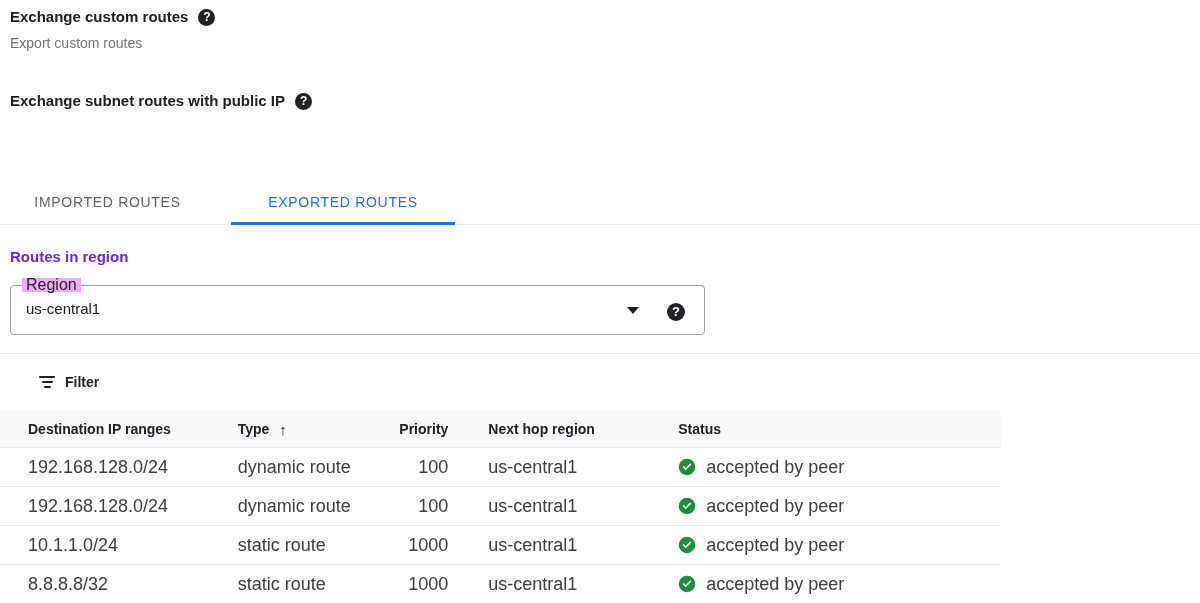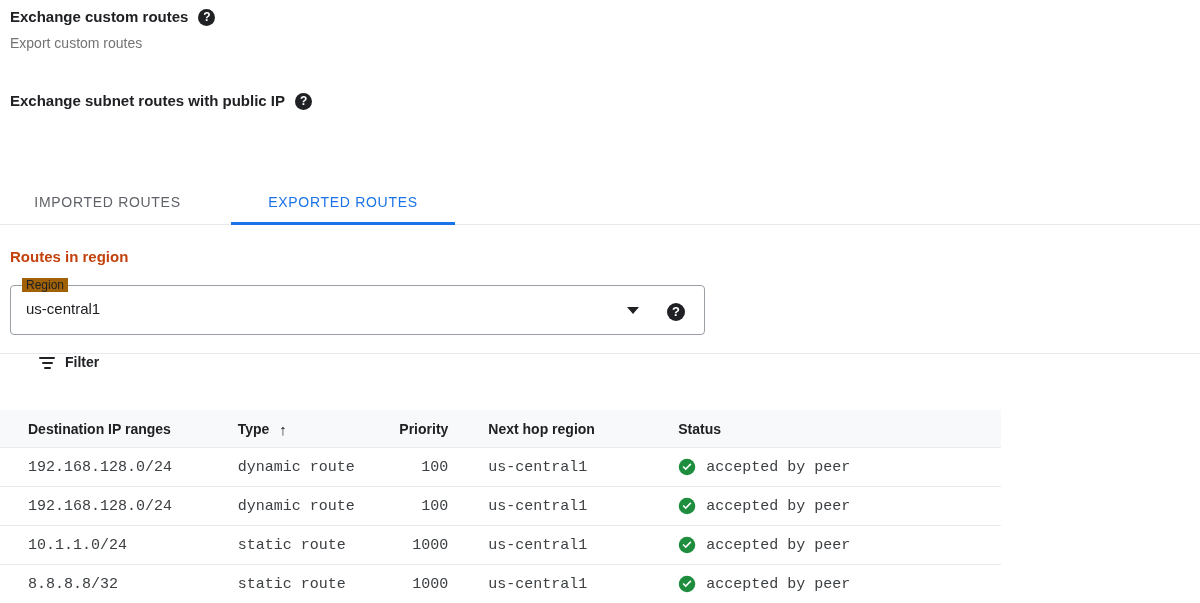--- a/index.html
+++ b/index.html
@@ -51,32 +51,32 @@
     width: 224px; height: 3px; background: #1a73e8;
   }
   .tabs-baseline {
     position: absolute; left: 0; top: 224px;
     width: 1200px; height: 1px; background: #e8eaed;
   }
 
   
   .section-title {
     position: absolute; left: 10px; top: 248px;
-    font-size: 15px; font-weight: bold; color: #c2410c;
+    font-size: 15px; font-weight: bold; color: #6d28d9;
   }
   .select-field {
     position: absolute; left: 10px; top: 285px;
     width: 695px; height: 50px;
     border: 1px solid #9aa0a6; border-radius: 4px;
     background: #ffffff;
   }
   .select-label {
     position: absolute; left: 11px; top: -8px;
-    background: #a16207; padding: 0 4px;
-    font-size: 12px; color: #202124; line-height: 14px;
+    background: #f0abfc; padding: 0 4px;
+    font-size: 16px; color: #202124; line-height: 14px;
   }
   .select-value {
     position: absolute; left: 15px; top: 14px;
     font-size: 15px; color: #202124;
   }
   .select-arrow {
     position: absolute; right: 65px; top: 21px;
     width: 0; height: 0;
     border-left: 6px solid transparent;
     border-right: 6px solid transparent;
@@ -87,21 +87,21 @@
   .select-help .help-icon { width: 18px; height: 18px; font-size: 13px; }
 
   
   .filter-divider {
     position: absolute; left: 0; top: 353px;
     width: 1200px; height: 1px; background: #e8eaed;
   }
   .filter-bar {
     position: absolute; left: 0; top: 354px;
     width: 1200px; height: 56px;
-    display: flex; align-items: flex-start;
+    display: flex; align-items: center;
   }
   .filter-icon {
     margin-left: 38px; width: 18px; height: 18px;
     display: flex; flex-direction: column; justify-content: center;
     align-items: center; gap: 3px; cursor: pointer;
   }
   .filter-icon i { display: block; height: 2px; background: #202124; border-radius: 1px; }
   .filter-icon i:nth-child(1) { width: 16px; }
   .filter-icon i:nth-child(2) { width: 11px; }
   .filter-icon i:nth-child(3) { width: 7px; }
@@ -117,21 +117,21 @@
 
   
   .table { position: absolute; left: 0; top: 410px; width: 1001px; }
   .trow { display: flex; align-items: center; height: 39px; }
   .thead {
     background: #f8f9fa; height: 37px;
     font-size: 14px; font-weight: bold; color: #202124;
   }
   .tbody-row {
     border-top: 1px solid #e8eaed;
-    font-size: 15px; color: #3c4043; height: 39px; font-family: Liberation Mono, monospace;
+    font-size: 18px; color: #3c4043; height: 39px;
   }
   .tbody-row:first-child { border-top: 0; }
   .c-dest   { width: 256px; padding-left: 28px; }
   .c-type   { width: 190px; padding-left: 16px; }
   .c-prio   { width: 74px;  text-align: right; }
   .c-next   { width: 240px; padding-left: 40px; }
   .c-status { width: 400px; padding-left: 20px; display: flex; align-items: center; gap: 10px; }
   .sort-arrow {
     display: inline-block; margin-left: 10px; font-size: 15px;
     color: #202124; line-height: 1; vertical-align: -1px;

